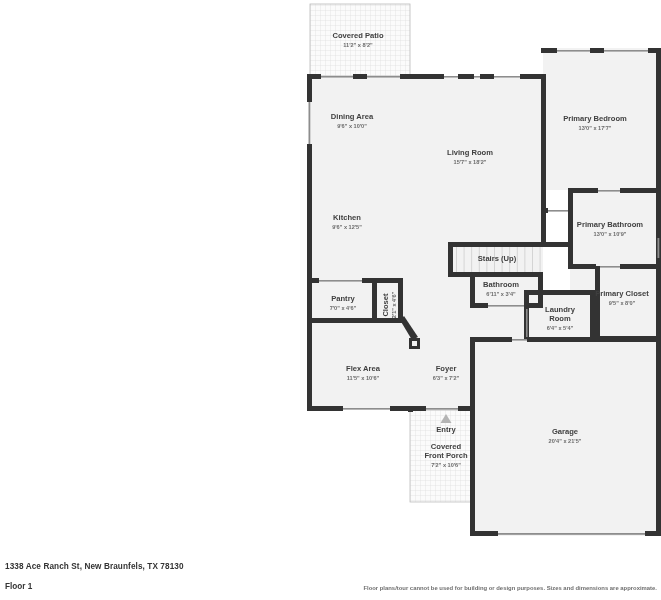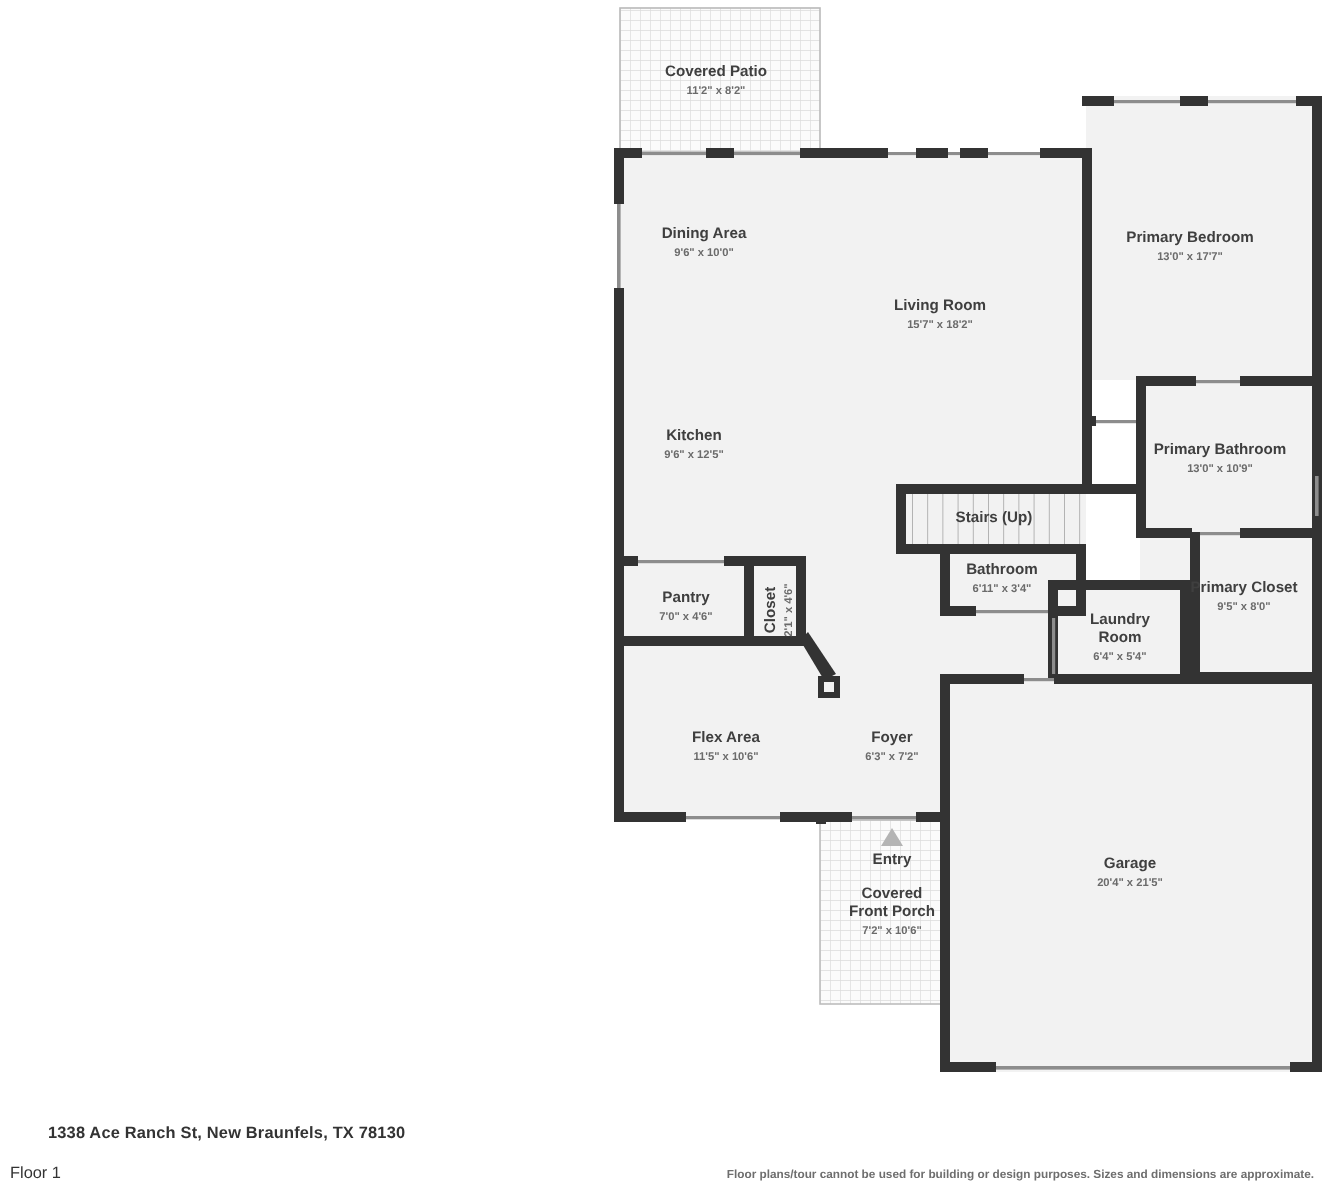--- a/index.html
+++ b/index.html
@@ -56,28 +56,27 @@
     height: 48px;
   }
   .addr {
     position: absolute;
     left: 5px;
     top: 10px;
     font-size: 8.2px;
     font-weight: bold;
     color: #333333;
     letter-spacing: 0.1px;
-    margin-left: 19px;
   }
   .floor-label {
     position: absolute;
     left: 5px;
     top: 30px;
     font-size: 8.2px;
-    font-weight: normal;
+    font-weight: bold;
     color: #333333;
   }
   .disclaimer {
     position: absolute;
     right: 4px;
     top: 33px;
     font-size: 5.9px;
     font-weight: bold;
     color: #6e6e6e;
     text-align: right;

